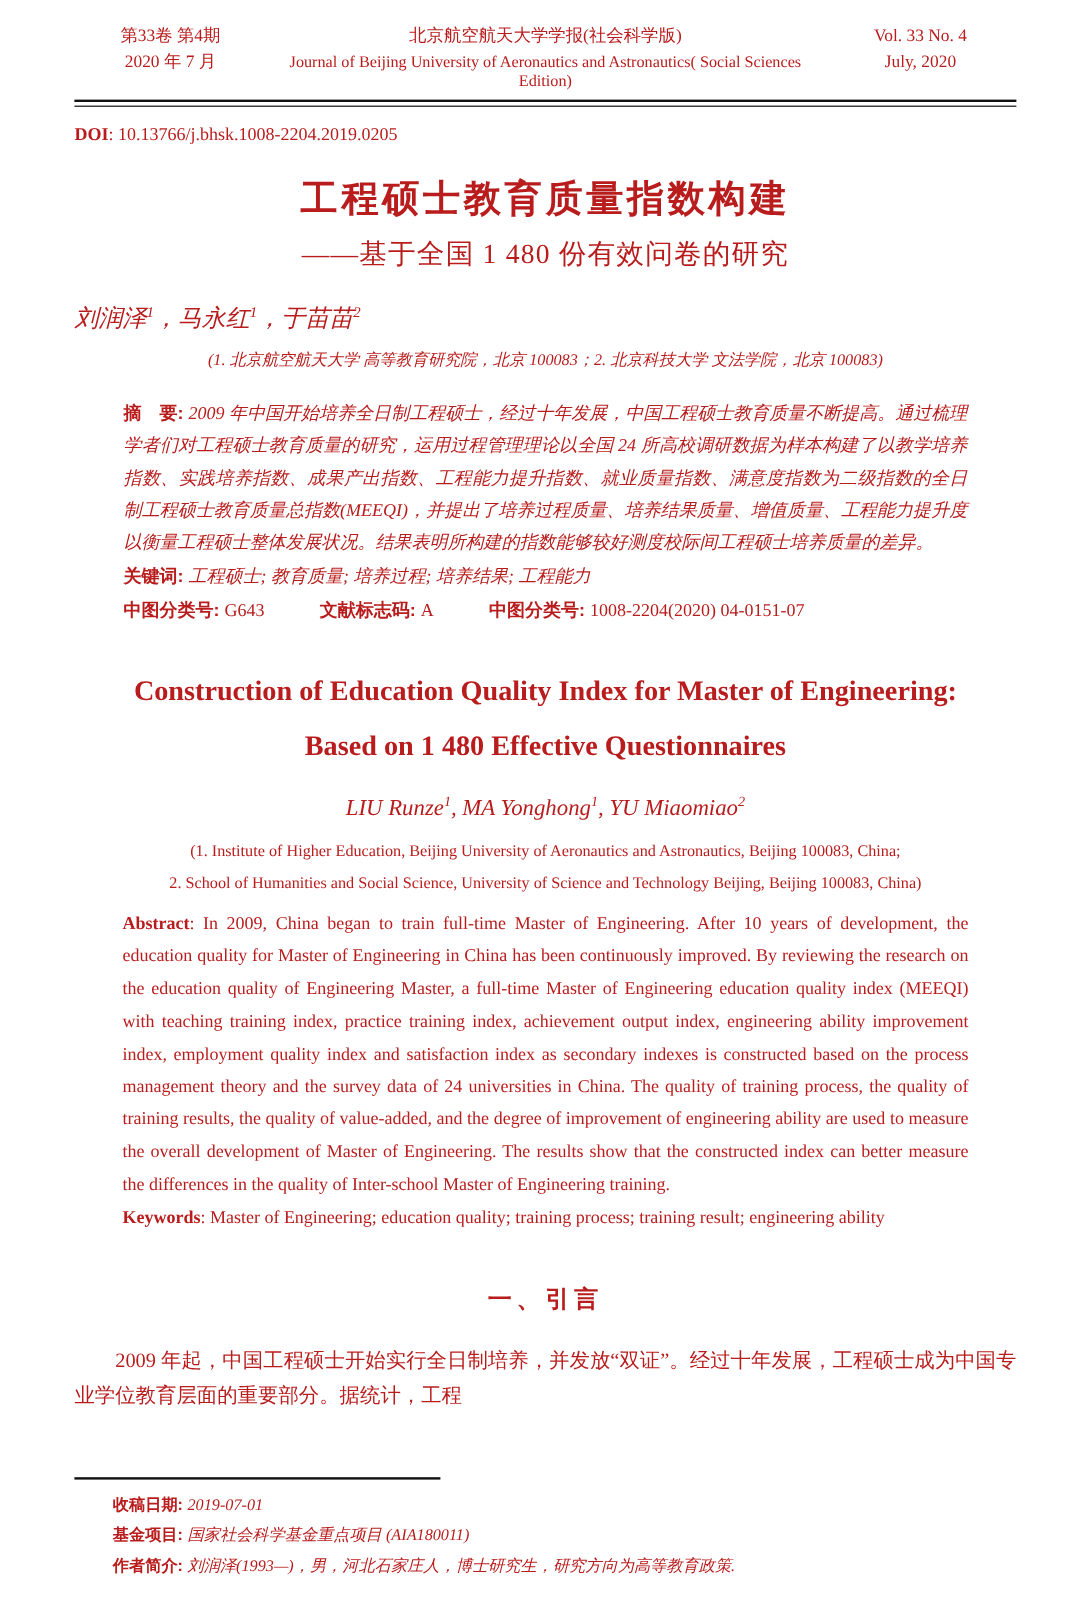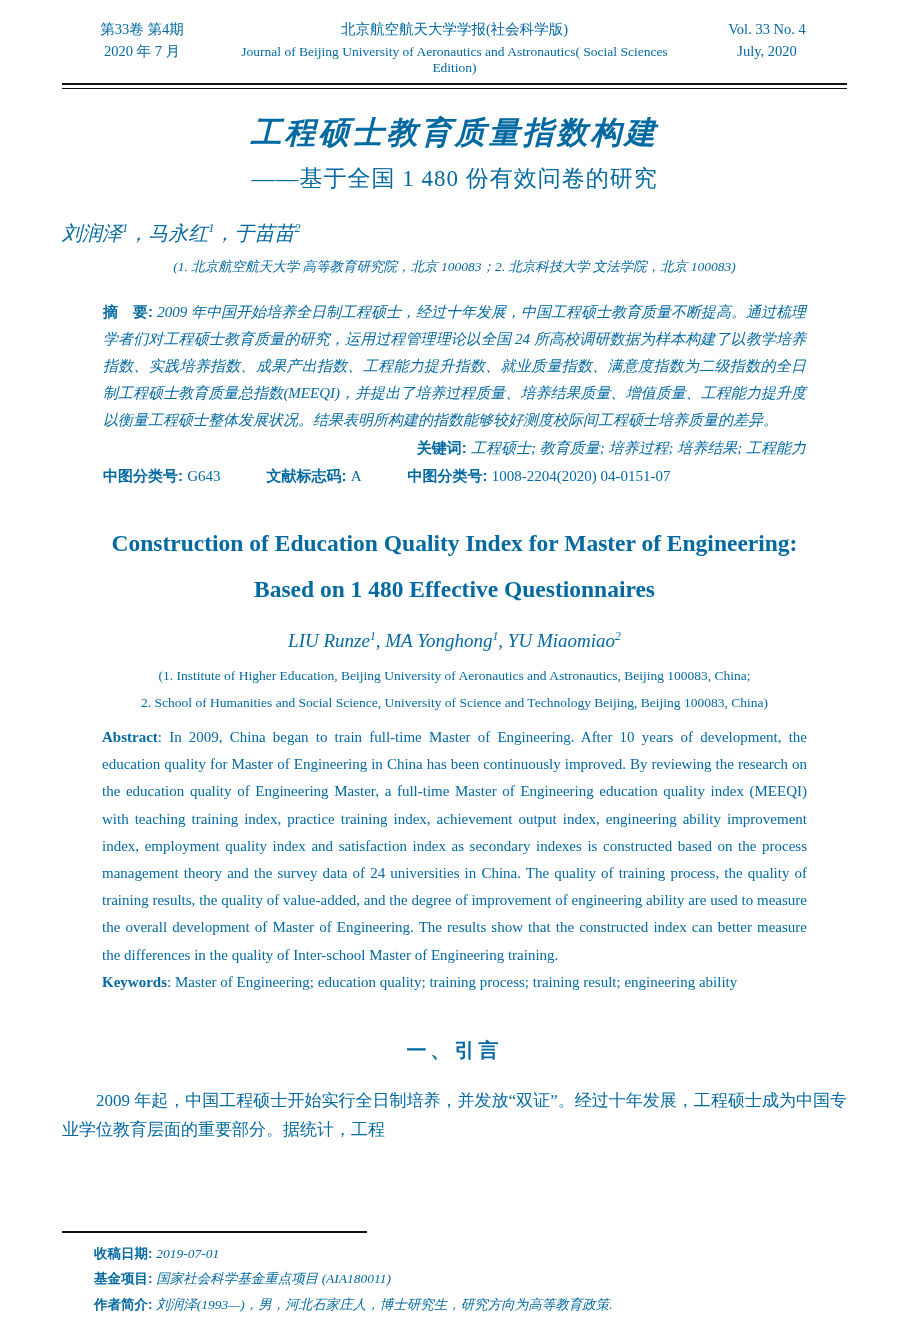--- a/index.html
+++ b/index.html
@@ -1,44 +1,44 @@
 <!DOCTYPE html>
 <html><head>
 <meta charset="utf-8">
 <style>
   html,body { margin:0; padding:0; background:#ffffff; }
   .page {
     position:relative; width:909px; height:1343px; margin:0 auto;
-    background:#ffffff; color:#0369a1; box-sizing:border-box;
+    background:#ffffff; color:#b91c1c; box-sizing:border-box;
     padding:20px 62px 0 62px; overflow:hidden;
     font-family:"Liberation Serif", serif;
   }
   
   .jheader { display:grid; grid-template-columns:160px 1fr 160px; row-gap:3px; align-items:baseline; }
   .jheader .c { text-align:center; }
   .h-cn { font-size:14.5px; }
   .h-en { font-size:13.5px; }
   .rule-double { margin-top:7px; height:3px; border-top:2px solid #111; border-bottom:1px solid #111; }
   
   .doi { margin-top:16px; font-size:15px; }
   .bold-cn { font-family:"Liberation Sans", sans-serif; font-weight:bold;padding-left:32px; }
   .bold-en { font-weight:bold; }
   .kai { font-style:italic; }
   
   .title-cn { margin-top:24px; text-align:center; font-family:"Liberation Sans", sans-serif;
-              font-weight:700; font-size:31px; letter-spacing:3px; line-height:40px;font-style:italic; }
+              font-weight:700; font-size:31px; letter-spacing:3px; line-height:40px; }
   .subtitle-cn { margin-top:10px; text-align:center; font-size:23px; letter-spacing:1px; line-height:32px; }
   .authors-cn { margin-top:24px; text-align:left; font-size:20px; font-style:italic; line-height:28px; }
   .affil-cn { margin-top:10px; text-align:center; font-size:13.5px; font-style:italic; line-height:19px; }
   sup { font-size:0.62em; vertical-align:super; line-height:0; }
   
   .abs-block { margin-top:22px; padding:0 41px; font-size:15px; line-height:27px; }
   .abs-text { text-align:justify; font-style:italic; }
   .abs-label { font-family:"Liberation Sans", sans-serif; font-weight:bold; font-style:normal; }
-  .kw-line { text-align:right; }
+  .kw-line { text-align:left; }
   .clc-line { display:flex; }
   .clc-line .pair { margin-right:46px; white-space:nowrap; }
   .clc-line .pair:last-child { margin-right:0; }
   
   .title-en { margin-top:30px; text-align:center; font-weight:bold; font-size:23.5px; line-height:46px; }
   .authors-en { margin-top:16px; text-align:center; font-size:19px; font-style:italic; line-height:26px; }
   .affil-en { margin-top:8px; text-align:center; font-size:13.5px; line-height:27px; }
   
   .eabs { margin-top:8px; padding:0 40px; font-size:15px; line-height:27.2px; text-align:justify;font-family:Liberation Serif, serif; }
   .eabs .kw { text-align:left; }
@@ -62,20 +62,23 @@
   <div class="jheader">
     <div class="c h-cn">第33卷 第4期</div>
     <div class="c h-cn">北京航空航天大学学报(社会科学版)</div>
     <div class="c h-cn">Vol. 33   No. 4</div>
     <div class="c h-cn">2020 年 7 月</div>
     <div class="c h-en">Journal of Beijing University of Aeronautics and Astronautics( Social Sciences Edition)</div>
     <div class="c h-cn">July, 2020</div>
   </div>
   <div class="rule-double"></div>
 
+  <div class="doi">
+    <span class="bold-en">DOI</span><span>: 10.13766/j.bhsk.1008-2204.2019.0205</span>
+  </div>
 
   <div class="title-cn">工程硕士教育质量指数构建</div>
   <div class="subtitle-cn">——基于全国 1 480 份有效问卷的研究</div>
 
   <div class="authors-cn">
     <span>刘润泽</span><sup>1</sup><span>，</span><span>马永红</span><sup>1</sup><span>，</span><span>于苗苗</span><sup>2</sup>
   </div>
   <div class="affil-cn">(1. 北京航空航天大学 高等教育研究院，北京 100083；2. 北京科技大学 文法学院，北京 100083)</div>
 
   <div class="abs-block">

